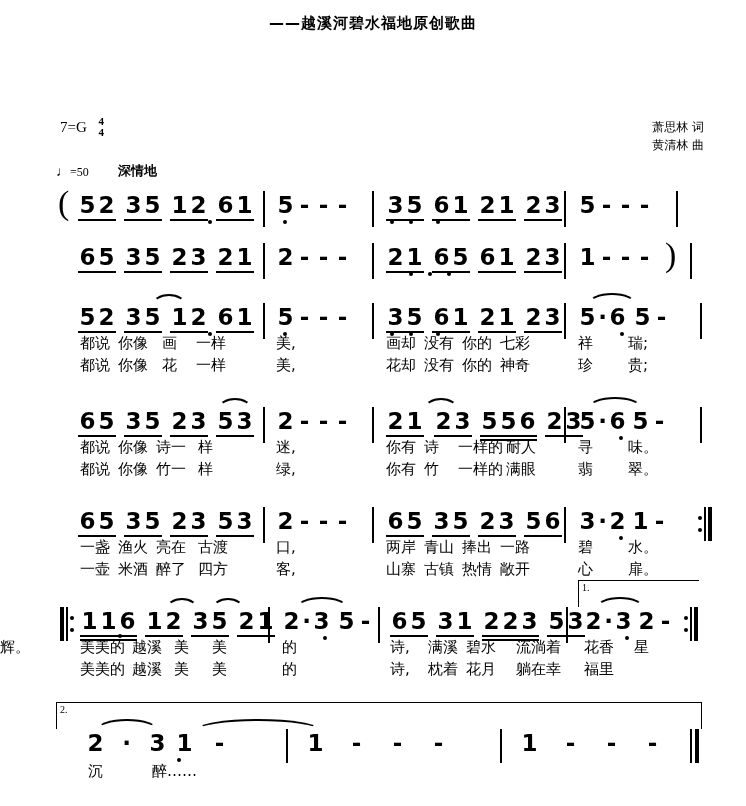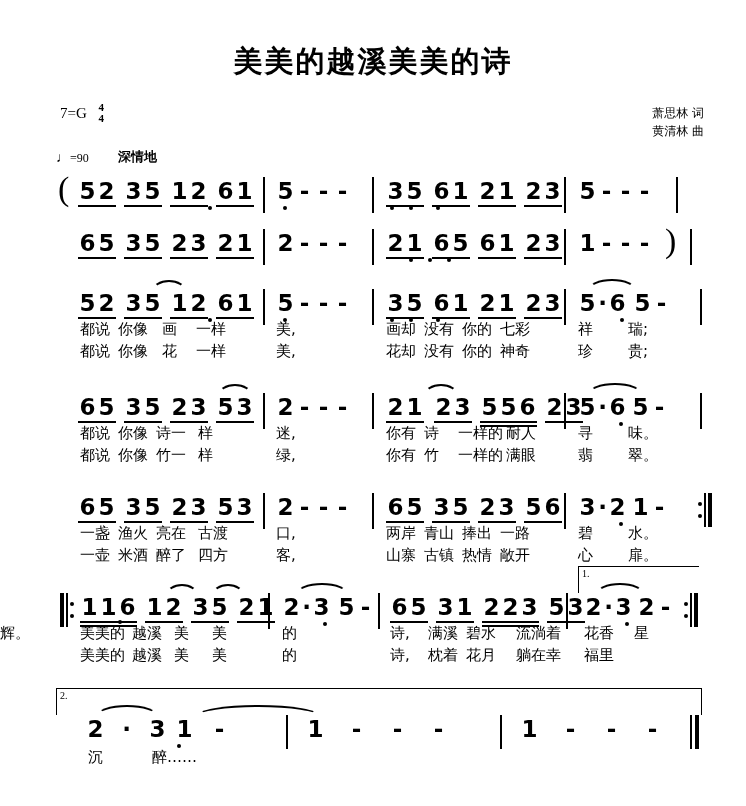--- a/index.html
+++ b/index.html
@@ -84,37 +84,37 @@
   .volta .lab{
     position:absolute;left:3px;top:1px;font-size:10px;
     font-family:"Liberation Serif",serif;
   }
 </style>
 </head>
 <body>
 
 <div class="sheet">
 
-  <div class="title">美美的越溪美美的诗</div>
+  <div class="subtitle">——越溪河碧水福地原创歌曲</div>
 
   <div class="meta-left">
     <span>7=G</span>
     <span class="frac">
       <span class="num">4</span>
       <span class="den">4</span>
     </span>
   </div>
 
   <div class="meta-right">
     <div>萧思林  词</div>
     <div>黄清林  曲</div>
   </div>
 
   <div class="tempo">
-    <span class="note">♩</span><span>=90</span>
+    <span class="note">♩</span><span>=50</span>
   </div>
   <div class="expr">深情地</div>
 
   <div id="music">
       <div style="font-size: 34px; font-family: &quot;Liberation Serif&quot;, serif; line-height: 1; position: absolute; left: 58px; top: 172px;">(</div>
       <div style="display: flex; align-items: flex-start; position: absolute; left: 78px; top: 180px;">
         <span class="grp beam1">
           <span class="n" style="width: 19px;">5</span>
           <span class="n" style="width: 19px;">2</span>
         </span>

